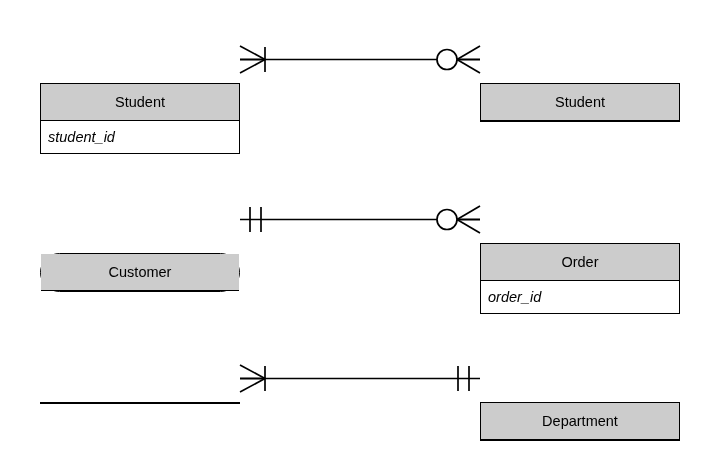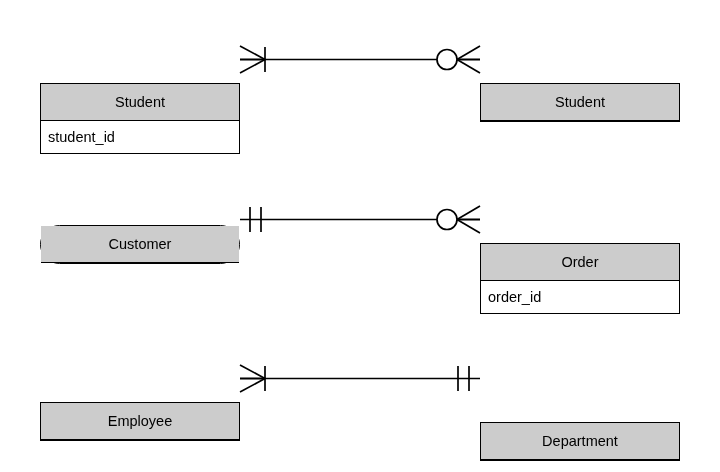--- a/index.html
+++ b/index.html
@@ -36,20 +36,21 @@
   }
   .entity-body {
     height: 32px;
     background: #ffffff;
     display: flex;
     align-items: center;
     padding-left: 7px;
     font-size: 14.5px;
     color: #000000;
     box-sizing: border-box;
+    font-style: italic;
   }
   .connector-svg {
     position: absolute;
     left: 0;
     top: 0;
     width: 720px;
     height: 472px;
     pointer-events: none;
   }
   .rel-line {
@@ -76,34 +77,33 @@
 
   <div class="entity" style="left:40px; top:41px;">
     <div class="entity-header">Student</div>
     <div class="entity-body">student_id</div>
   </div>
 
   <div class="entity" style="left:480px; top:41px;">
     <div class="entity-header">Student</div>
   </div>
 
-  <div class="entity" style="left:40px; top:183px;border-radius:20px;">
+  <div class="entity" style="left:40px; top:211px;border-radius:20px;">
     <div class="entity-header">Customer</div>
   </div>
 
   <div class="entity" style="left:480px; top:201px;">
     <div class="entity-header">Order</div>
     <div class="entity-body">order_id</div>
   </div>
 
   <div class="entity" style="left:40px; top:360px;">
-    <div class="entity-header">Employee</div>
   </div>
 
-  <div class="entity" style="left:480px; top:380px;">
+  <div class="entity" style="left:480px; top:360px;">
     <div class="entity-header">Department</div>
   </div>
 
   <svg class="connector-svg" viewBox="0 0 720 472">
 
     <g>
       <line class="rel-line" x1="240" y1="59.5" x2="480" y2="59.5"></line>
     </g>
 
     <g>

